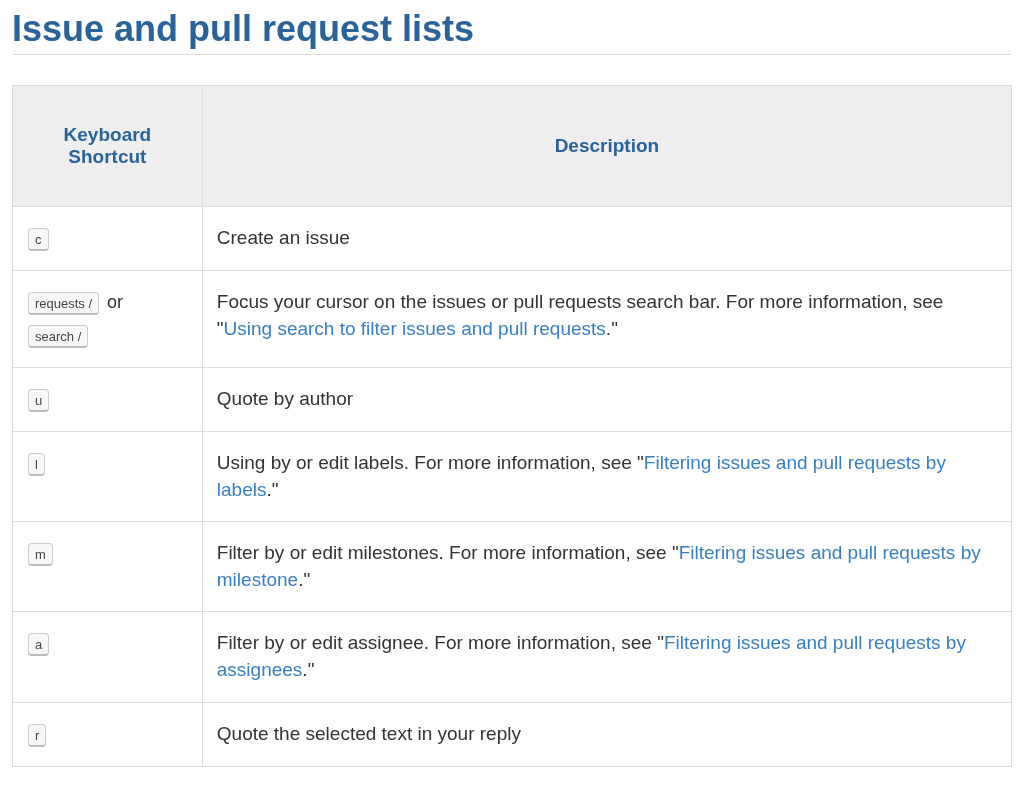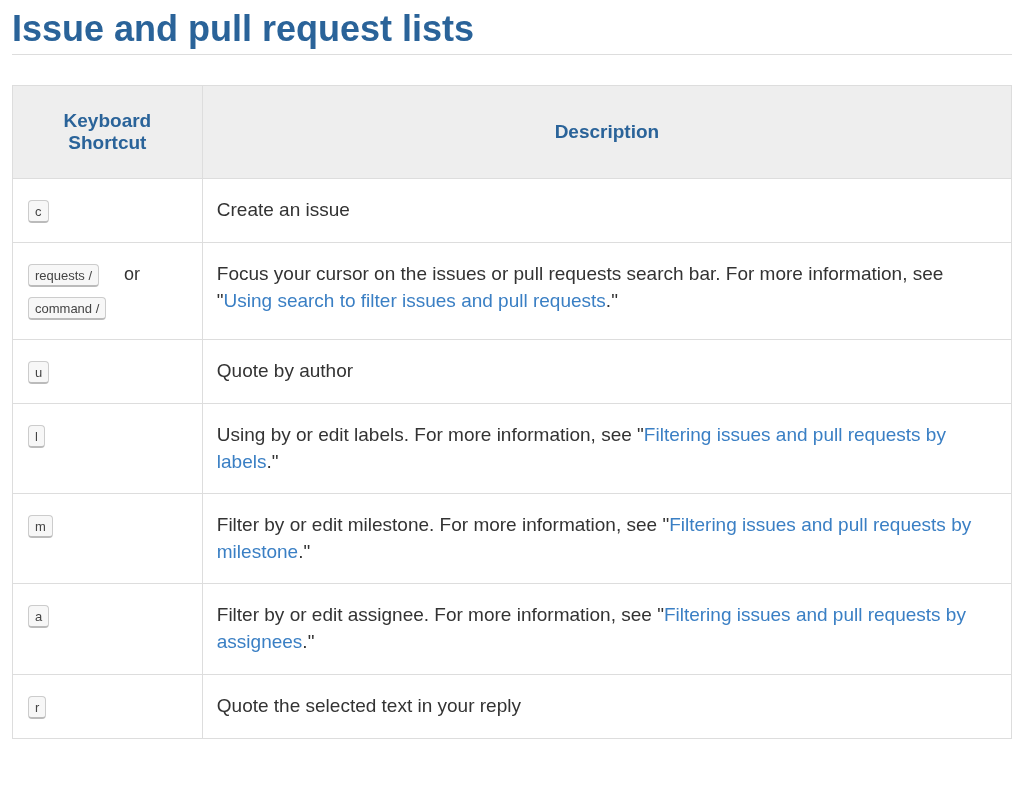--- a/index.html
+++ b/index.html
@@ -24,21 +24,21 @@
       border-collapse: collapse;
       border: 1px solid #ddd;
       table-layout: fixed;
     }
     table.shortcut-table th {
       background: #eeeeee;
       color: #2a6399;
       font-size: 19px;
       font-weight: 700;
       text-align: center;
-      padding: 24px 10px;
+      padding: 38px 10px;
       border: 1px solid #ddd;
       vertical-align: middle;
     }
     table.shortcut-table th.col-key { width: 19%; }
     table.shortcut-table th.col-desc { width: 81%; padding: 24px 3px; }
     table.shortcut-table td {
       border: 1px solid #ddd;
       padding: 18px 14px;
       vertical-align: top;
       font-size: 19px;
@@ -55,21 +55,21 @@
       border: 1px solid #ccc;
       border-bottom: 2px solid #bbb;
       border-radius: 4px;
       padding: 4px 6px 3px 6px;
       margin: 1px 1px;
       white-space: nowrap;
     }
     .or-text {
       font-size: 18px;
       color: #333;
-      padding: 0 19px;
+      padding: 0 2px;
     }
     .stack { display: block; margin-top: 6px; }
     a.doc-link {
       color: #3a7fc4;
       text-decoration: none;
     }
     td.desc-cell { color: #333; }
   </style>
 </head>
 <body>
@@ -83,34 +83,34 @@
       <th class="col-key">Keyboard Shortcut</th>
       <th class="col-desc">Description</th>
     </tr>
   </thead>
   <tbody>
       <tr>
         <td class="key-cell"><span><kbd>c</kbd></span></td>
         <td class="desc-cell"><span>Create an issue</span></td>
       </tr>
       <tr>
-        <td class="key-cell"><span><kbd>requests /</kbd><span class="or-text"> or</span></span><span class="stack"><kbd>command /</kbd></span></td>
+        <td class="key-cell"><span><kbd>requests /</kbd><span class="or-text"> or</span></span><span class="stack"><kbd>search /</kbd></span></td>
         <td class="desc-cell"><span>Focus your cursor on the issues or pull requests search bar. For more information, see "</span><a href="#" class="doc-link">Using search to filter issues and pull requests</a><span>."</span></td>
       </tr>
       <tr>
         <td class="key-cell"><span><kbd>u</kbd></span></td>
         <td class="desc-cell"><span>Quote by author</span></td>
       </tr>
       <tr>
         <td class="key-cell"><span><kbd>l</kbd></span></td>
         <td class="desc-cell"><span>Using by or edit labels. For more information, see "</span><a href="#" class="doc-link">Filtering issues and pull requests by labels</a><span>."</span></td>
       </tr>
       <tr>
         <td class="key-cell"><span><kbd>m</kbd></span></td>
-        <td class="desc-cell"><span>Filter by or edit milestone. For more information, see "</span><a href="#" class="doc-link">Filtering issues and pull requests by milestone</a><span>."</span></td>
+        <td class="desc-cell"><span>Filter by or edit milestones. For more information, see "</span><a href="#" class="doc-link">Filtering issues and pull requests by milestone</a><span>."</span></td>
       </tr>
       <tr>
         <td class="key-cell"><span><kbd>a</kbd></span></td>
         <td class="desc-cell"><span>Filter by or edit assignee. For more information, see "</span><a href="#" class="doc-link">Filtering issues and pull requests by assignees</a><span>."</span></td>
       </tr>
       <tr>
         <td class="key-cell"><span><kbd>r</kbd></span></td>
         <td class="desc-cell"><span>Quote the selected text in your reply</span></td>
       </tr>
     </tbody>

